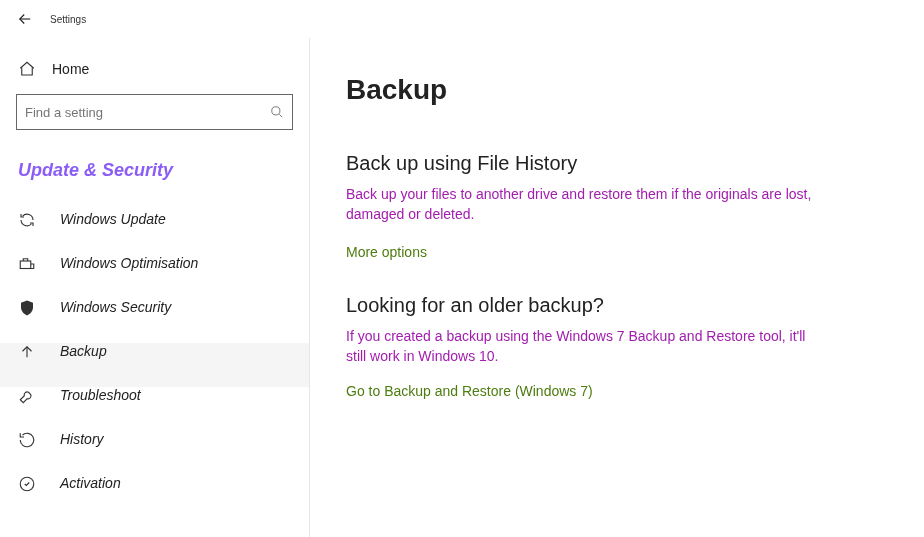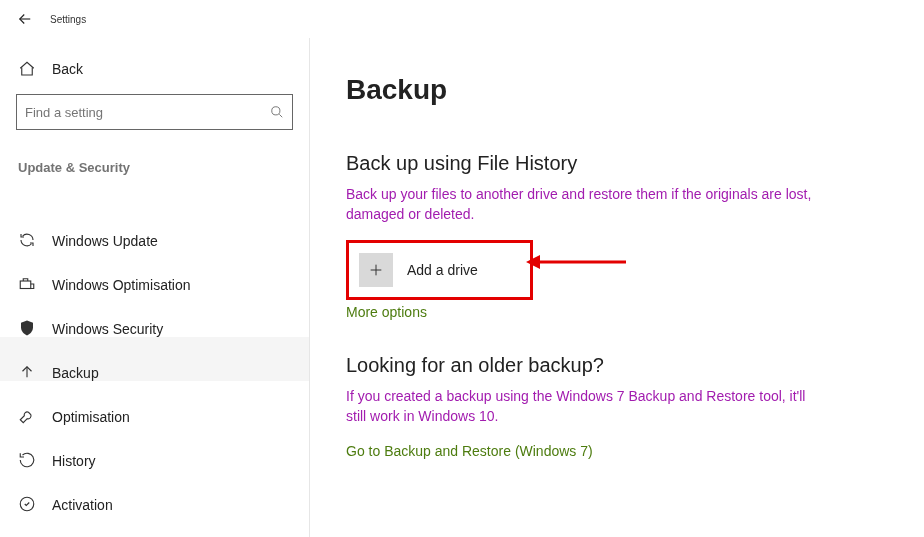--- a/index.html
+++ b/index.html
@@ -8,22 +8,22 @@
     .back-arrow { font-size: 16px; color: #222; cursor: pointer; }
     .title-text { font-size: 10px; color: #333; }
     .main { display: flex; flex: 1; }
     .sidebar { width: 310px; padding: 14px 16px 0 16px; border-right: 1px solid #e6e6e6; background: #fff; }
     .home-row { display: flex; align-items: center; gap: 16px; padding: 8px 0 16px 2px; cursor: pointer; }
     .home-row .icon { width: 18px; height: 18px; color: #333; }
     .home-row span.lbl { font-size: 14px; color: #222; }
     .search-box { display: flex; align-items: center; border: 1px solid #666; height: 32px; padding: 17px 8px; margin-bottom: 24px; background: #fff; }
     .search-box input { flex: 1; border: none; outline: none; font-size: 13px; color: #666; background: transparent; }
     .search-box .sicon { color: #666; }
-    .section-header { font-size: 13px; font-weight: 600; color: #737373; padding: 6px 2px 30px 2px; }
-    .nav-item { display: flex; align-items: flex-end; gap: 16px; height: 44px; padding-left: 2px; cursor: pointer; position: relative; }
+    .section-header { font-size: 18px; font-weight: 600; color: #8b5cf6; padding: 6px 2px 30px 2px; font-style: italic; }
+    .nav-item { display: flex; align-items: flex-start; gap: 24px; height: 44px; padding-left: 2px; cursor: pointer; position: relative; font-style: italic; }
     .nav-item .icon { width: 18px; height: 18px; color: #333; display: flex; align-items: center; justify-content: center; }
     .nav-item .lbl { font-size: 14px; color: #222; }
     .nav-item.selected::before { content: ""; position: absolute; left: -16px; top: 6px; bottom: 6px; width: 4px; background: #257fcc; }
     .nav-item.selected { background: #f5f5f5; margin-left: -16px; margin-right: -16px; padding-left: 18px; }
     .content { flex: 1; padding: 36px 36px 0 36px; }
     h1.page-title { font-size: 28px; font-weight: 600; color: #222; margin-bottom: 46px; }
     h2.sub { font-size: 20px; font-weight: 400; color: #222; margin-bottom: 10px; }
     p.desc { font-size: 14px; color: #a21caf; line-height: 1.4; margin-bottom: 16px; max-width: 470px; }
     .add-drive-wrap { display: inline-flex; align-items: center; gap: 14px; border: 3px solid #e30000; padding: 10px 52px 10px 10px; cursor: pointer; position: relative; }
     .plus-box { width: 34px; height: 34px; background: #d9d9d9; display: flex; align-items: center; justify-content: center; }
@@ -49,21 +49,21 @@
 
 <div class="main">
   <div class="sidebar">
     <div class="home-row">
       <span class="icon">
         <svg viewBox="0 0 24 24" width="18" height="18" fill="none" stroke="currentColor" stroke-width="1.5">
             <path d="M3 11l9-8 9 8"></path>
             <path d="M5 10v10h14V10"></path>
           </svg>
       </span>
-      <span class="lbl">Back</span>
+      <span class="lbl">Home</span>
     </div>
 
     <div class="search-box">
       <input type="text" placeholder="Find a setting" style="">
       <span class="sicon">
         <svg width="14" height="14" viewBox="0 0 24 24" fill="none" stroke="currentColor" stroke-width="1.5">
             <circle cx="10" cy="10" r="7"></circle>
             <path d="M21 21l-5-5"></path>
           </svg>
       </span>
@@ -112,21 +112,21 @@
       </span>
       <span class="lbl">Backup</span>
     </div>
 
     <div class="nav-item">
       <span class="icon">
         <svg viewBox="0 0 24 24" width="18" height="18" fill="none" stroke="currentColor" stroke-width="1.5">
             <path d="M14 7a4 4 0 0 0-5.6 4.7L3 17l4 4 5.3-5.4A4 4 0 0 0 17 10l-3-3z"></path>
           </svg>
       </span>
-      <span class="lbl">Optimisation</span>
+      <span class="lbl">Troubleshoot</span>
     </div>
 
     <div class="nav-item">
       <span class="icon">
         <svg viewBox="0 0 24 24" width="18" height="18" fill="none" stroke="currentColor" stroke-width="1.5">
             <path d="M3 12a9 9 0 1 0 3-6.7"></path>
             <path d="M3 3v5h5"></path>
           </svg>
       </span>
       <span class="lbl">History</span>
@@ -142,37 +142,20 @@
       <span class="lbl">Activation</span>
     </div>
   </div>
 
   <div class="content">
     <h1 class="page-title">Backup</h1>
 
     <h2 class="sub">Back up using File History</h2>
     <p class="desc">Back up your files to another drive and restore them if the originals are lost, damaged or deleted.</p>
 
-    <div style="position:relative;">
-      <div class="add-drive-wrap">
-        <div class="plus-box">
-          <svg viewBox="0 0 24 24" fill="none" stroke="currentColor" stroke-width="1.5">
-              <path d="M12 4v16"></path>
-              <path d="M4 12h16"></path>
-            </svg>
-        </div>
-        <span class="lbl">Add a drive</span>
-      </div>
-      <div class="arrow-annot" style="position:absolute; left:180px; top:10px;">
-        <svg width="100" height="24" viewBox="0 0 100 24">
-            <line x1="100" y1="12" x2="12" y2="12" stroke="#e30000" stroke-width="3"></line>
-            <polygon points="0,12 14,5 14,19" fill="#e30000"></polygon>
-          </svg>
-      </div>
-    </div>
 
     <div class="link more-opt">More options</div>
 
     <h2 class="sub">Looking for an older backup?</h2>
     <p class="desc">If you created a backup using the Windows 7 Backup and Restore tool, it'll still work in Windows 10.</p>
     <div class="link">Go to Backup and Restore (Windows 7)</div>
   </div>
 </div>
 
 </body></html>

